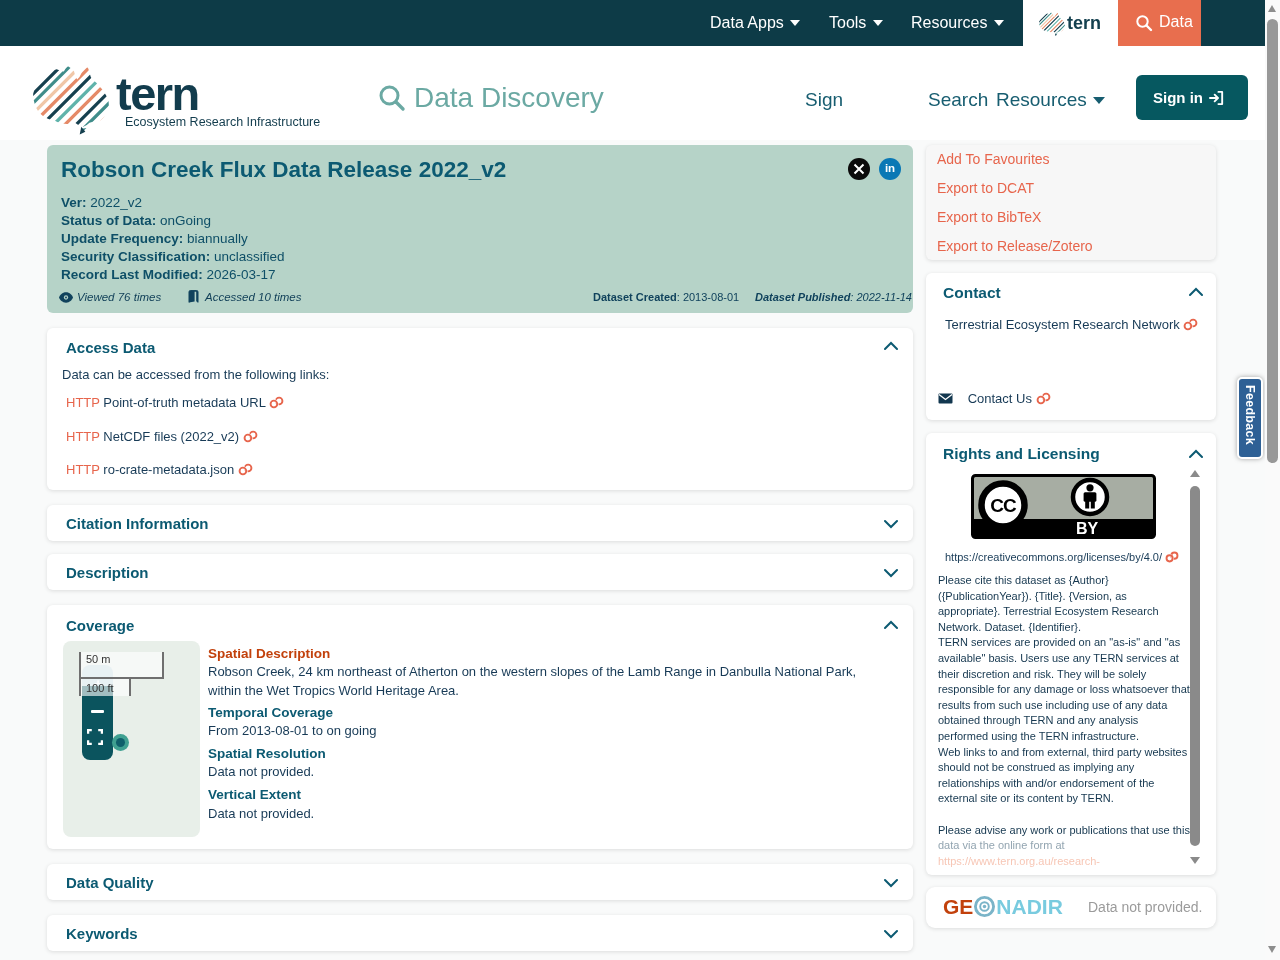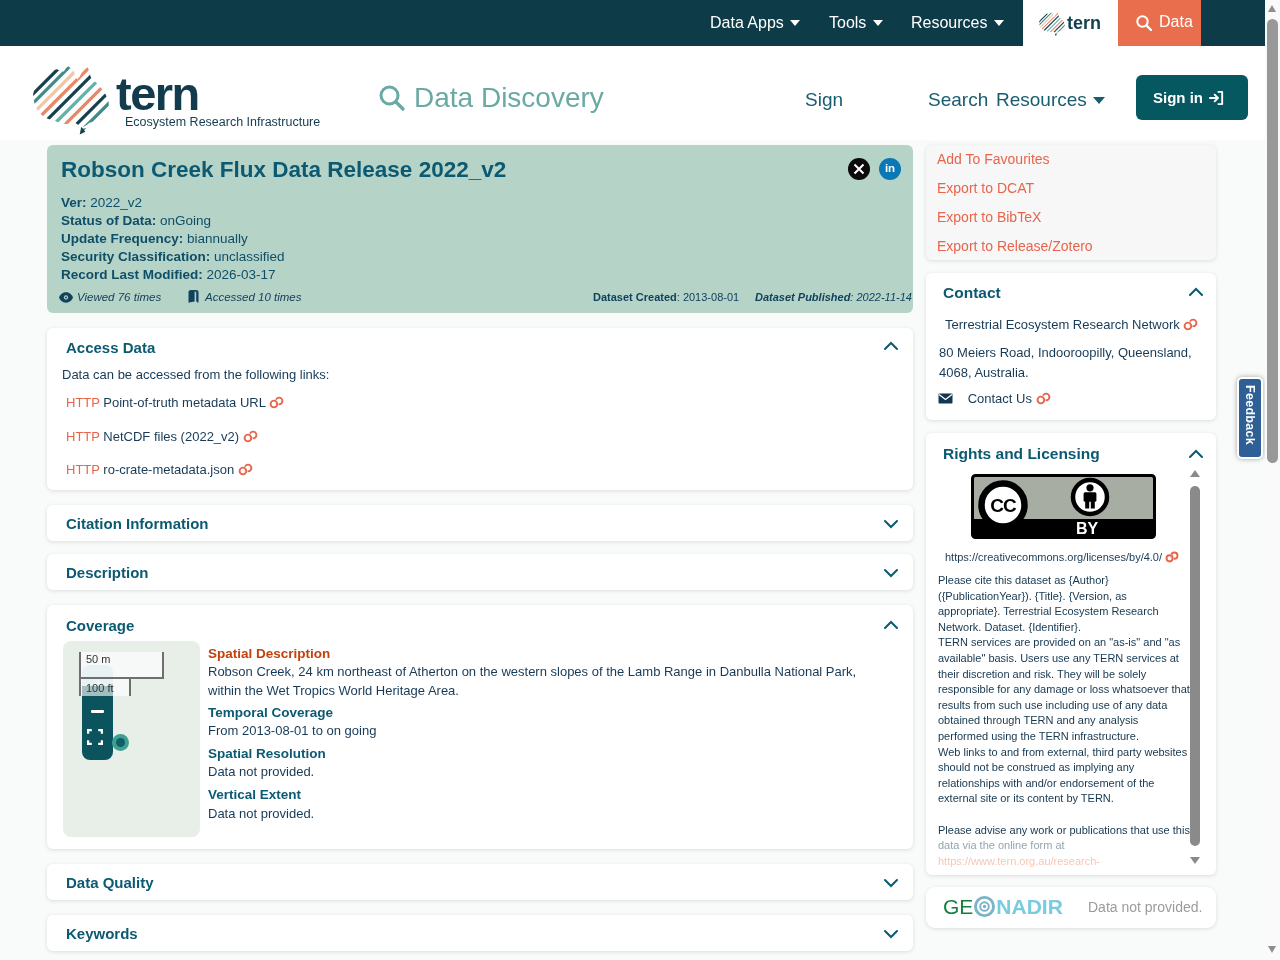--- a/index.html
+++ b/index.html
@@ -242,21 +242,20 @@
   <svg class="abs" style="left:263px;top:14px;" width="14" height="10" viewBox="0 0 14 10">
       <path d="M1 8 L7 2 L13 8" fill="none" stroke="#0c5a72" stroke-width="2" stroke-linecap="round"></path>
     </svg>
   <div class="abs nw" style="left:19px;top:44px;font-size:13px;color:#173a56;">Terrestrial Ecosystem Research Network
     <svg width="15" height="13" viewBox="0 0 16 14" style="vertical-align:-2px;">
         <circle cx="10.8" cy="5.4" r="3.6" fill="none" stroke="#e7654c" stroke-width="2"></circle>
         <circle cx="5.2" cy="8.6" r="3.6" fill="none" stroke="#fff" stroke-width="3.1"></circle>
         <circle cx="5.2" cy="8.6" r="3.6" fill="none" stroke="#e7654c" stroke-width="2"></circle>
       </svg>
   </div>
-  <div class="abs" style="left:13px;top:70px;font-size:13px;line-height:20px;color:#173a56;">80 Meiers Road, Indooroopilly, Queensland,<br>4068, Australia.</div>
   <div class="abs nw" style="left:12px;top:118px;font-size:13px;color:#173a56;">
     <svg width="15" height="11" viewBox="0 0 15 11" style="vertical-align:-1px;">
         <rect x="0.5" y="0.5" width="14" height="10" rx="1" fill="#12374f"></rect>
         <path d="M1 1.5 L7.5 6.5 L14 1.5" stroke="#fff" stroke-width="1.3" fill="none"></path>
       </svg>
     <span style="margin-left:11px;">Contact Us</span>
     <svg width="15" height="13" viewBox="0 0 16 14" style="vertical-align:-2px;">
         <circle cx="10.8" cy="5.4" r="3.6" fill="none" stroke="#e7654c" stroke-width="2"></circle>
         <circle cx="5.2" cy="8.6" r="3.6" fill="none" stroke="#fff" stroke-width="3.1"></circle>
         <circle cx="5.2" cy="8.6" r="3.6" fill="none" stroke="#e7654c" stroke-width="2"></circle>
@@ -313,21 +312,21 @@
 
   <div style="position:absolute;left:264px;top:37px;width:10px;height:394px;">
     <div style="position:absolute;left:0;top:0;width:0;height:0;border-left:5px solid transparent;border-right:5px solid transparent;border-bottom:7px solid #8a8a8a;"></div>
     <div style="position:absolute;left:0;top:16px;width:10px;height:360px;background:#8a8a8a;border-radius:5px;"></div>
     <div style="position:absolute;left:0;bottom:0;width:0;height:0;border-left:5px solid transparent;border-right:5px solid transparent;border-top:7px solid #8a8a8a;"></div>
   </div>
 </div>
 
 <div class="card" style="left:926px;top:887px;width:290px;height:41px;border-radius:9px;">
   <div class="abs nw" id="geonadir" style="left:17px;top:8px;">
-<span style="font-size:21px;font-weight:normal;letter-spacing:0px;color:#15803d;">GE</span><svg width="21" height="21" viewBox="0 0 22 22" style="vertical-align:-3px;margin:0 1px;">
+<span style="font-size:21px;font-weight:bold;letter-spacing:0px;color:#c2410c;">GE</span><svg width="21" height="21" viewBox="0 0 22 22" style="vertical-align:-3px;margin:0 1px;">
         <circle cx="11" cy="11" r="9.5" fill="none" stroke="#7ab4c8" stroke-width="3"></circle>
         <circle cx="11" cy="11" r="4.5" fill="none" stroke="#7ab4c8" stroke-width="2"></circle>
         <circle cx="11" cy="11" r="1.8" fill="#7ab4c8"></circle>
       </svg><span style="font-size:21px;font-weight:bold;letter-spacing:0px;color:#79cbdf;">NADIR</span></div>
   <div class="abs nw" style="left:162px;top:12px;font-size:14px;color:#9b9b9b;">Data not provided.</div>
 </div>
 
 <div class="abs" style="left:1237px;top:377px;width:26px;height:82px;background:#2e6095;border:2px solid #fff;border-radius:5px;box-shadow:0 0 5px rgba(0,0,0,0.35);">
   <div style="position:absolute;left:4px;top:6px;writing-mode:vertical-rl;font-size:12.5px;font-weight:bold;color:#fff;letter-spacing:0.3px;">Feedback</div>
 </div>

